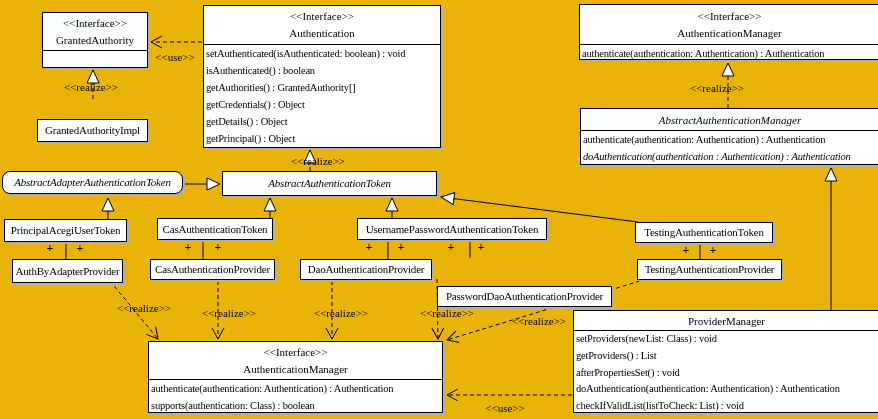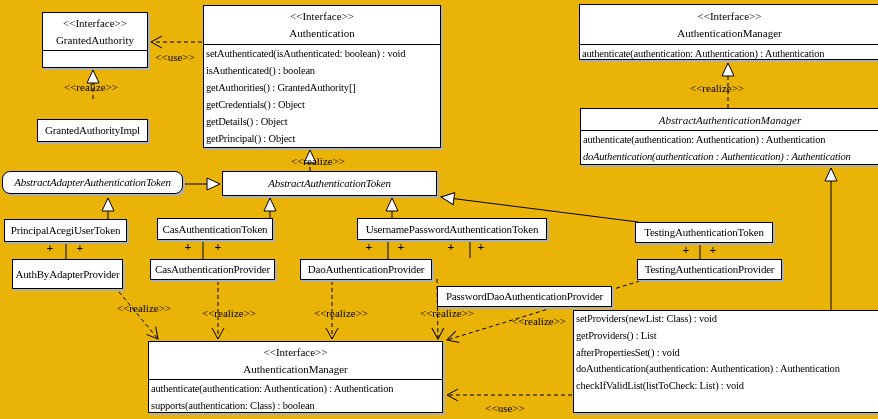--- a/index.html
+++ b/index.html
@@ -137,21 +137,21 @@
   </div>
 
   <div class="cls" style="left:357px;top:218px;width:190px;height:22px;">
     <div class="nameonly">UsernamePasswordAuthenticationToken</div>
   </div>
 
   <div class="cls" style="left:635px;top:222px;width:138px;height:21px;">
     <div class="nameonly">TestingAuthenticationToken</div>
   </div>
 
-  <div class="cls" style="left:12px;top:259px;width:111px;height:30px;">
+  <div class="cls" style="left:12px;top:259px;width:111px;height:24px;">
     <div class="nameonly">AuthByAdapterProvider</div>
   </div>
 
   <div class="cls" style="left:150px;top:259px;width:125px;height:21px;">
     <div class="nameonly">CasAuthenticationProvider</div>
   </div>
 
   <div class="cls" style="left:300px;top:259px;width:132px;height:21px;">
     <div class="nameonly">DaoAuthenticationProvider</div>
   </div>
@@ -167,20 +167,23 @@
   <div class="cls" style="left:148px;top:341px;width:295px;height:72px;">
     <div class="hdr" style="height:37px;">
       <div class="stereo">&lt;&lt;Interface&gt;&gt;</div>
       <div class="cname">AuthenticationManager</div>
     </div>
     <div class="m">authenticate(authentication: Authentication) : Authentication</div>
     <div class="m">supports(authentication: Class) : boolean</div>
   </div>
 
   <div class="cls pm" style="left:573px;top:310px;width:307px;height:103px;">
+    <div class="hdr" style="height:19px;">
+      <div class="cname" style="line-height:18px;">ProviderManager</div>
+    </div>
     <div class="m">setProviders(newList: Class) : void</div>
     <div class="m">getProviders() : List</div>
     <div class="m">afterPropertiesSet() : void</div>
     <div class="m">doAuthentication(authentication: Authentication) : Authentication</div>
     <div class="m">checkIfValidList(listToCheck: List) : void</div>
   </div>
 
   <div class="lbl" style="left:175px;top:57px;">&lt;&lt;use&gt;&gt;</div>
   <div class="lbl" style="left:91px;top:87px;">&lt;&lt;realize&gt;&gt;</div>
   <div class="lbl" style="left:318px;top:161px;">&lt;&lt;realize&gt;&gt;</div>

